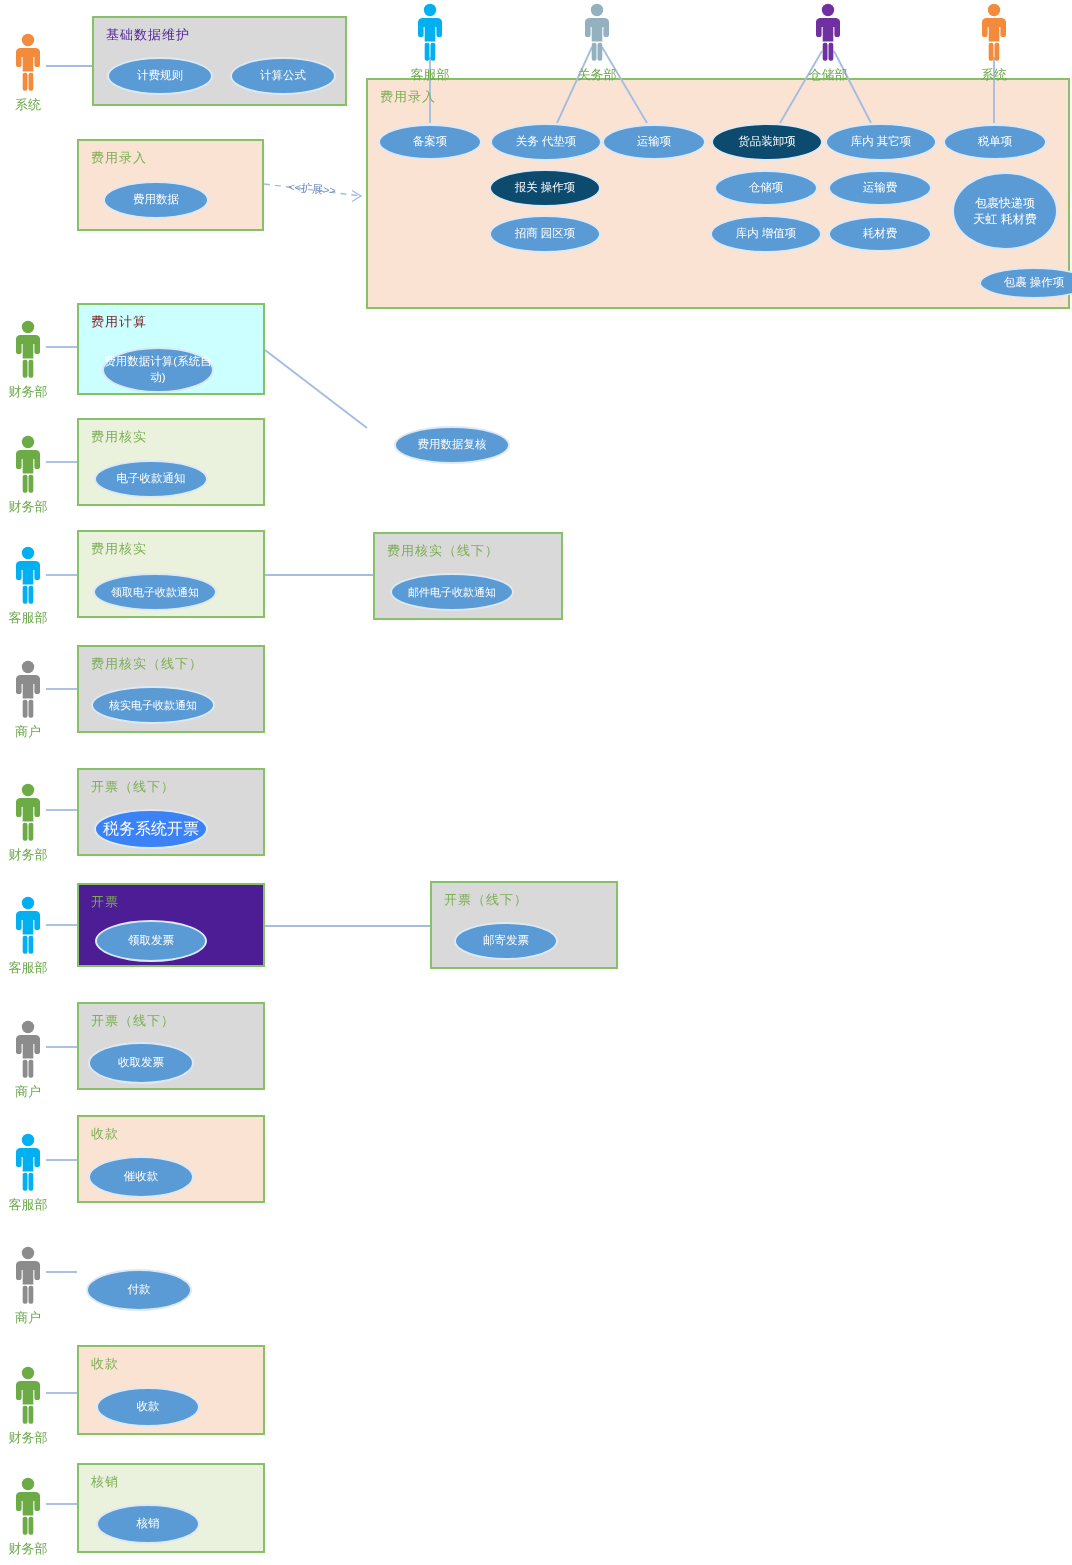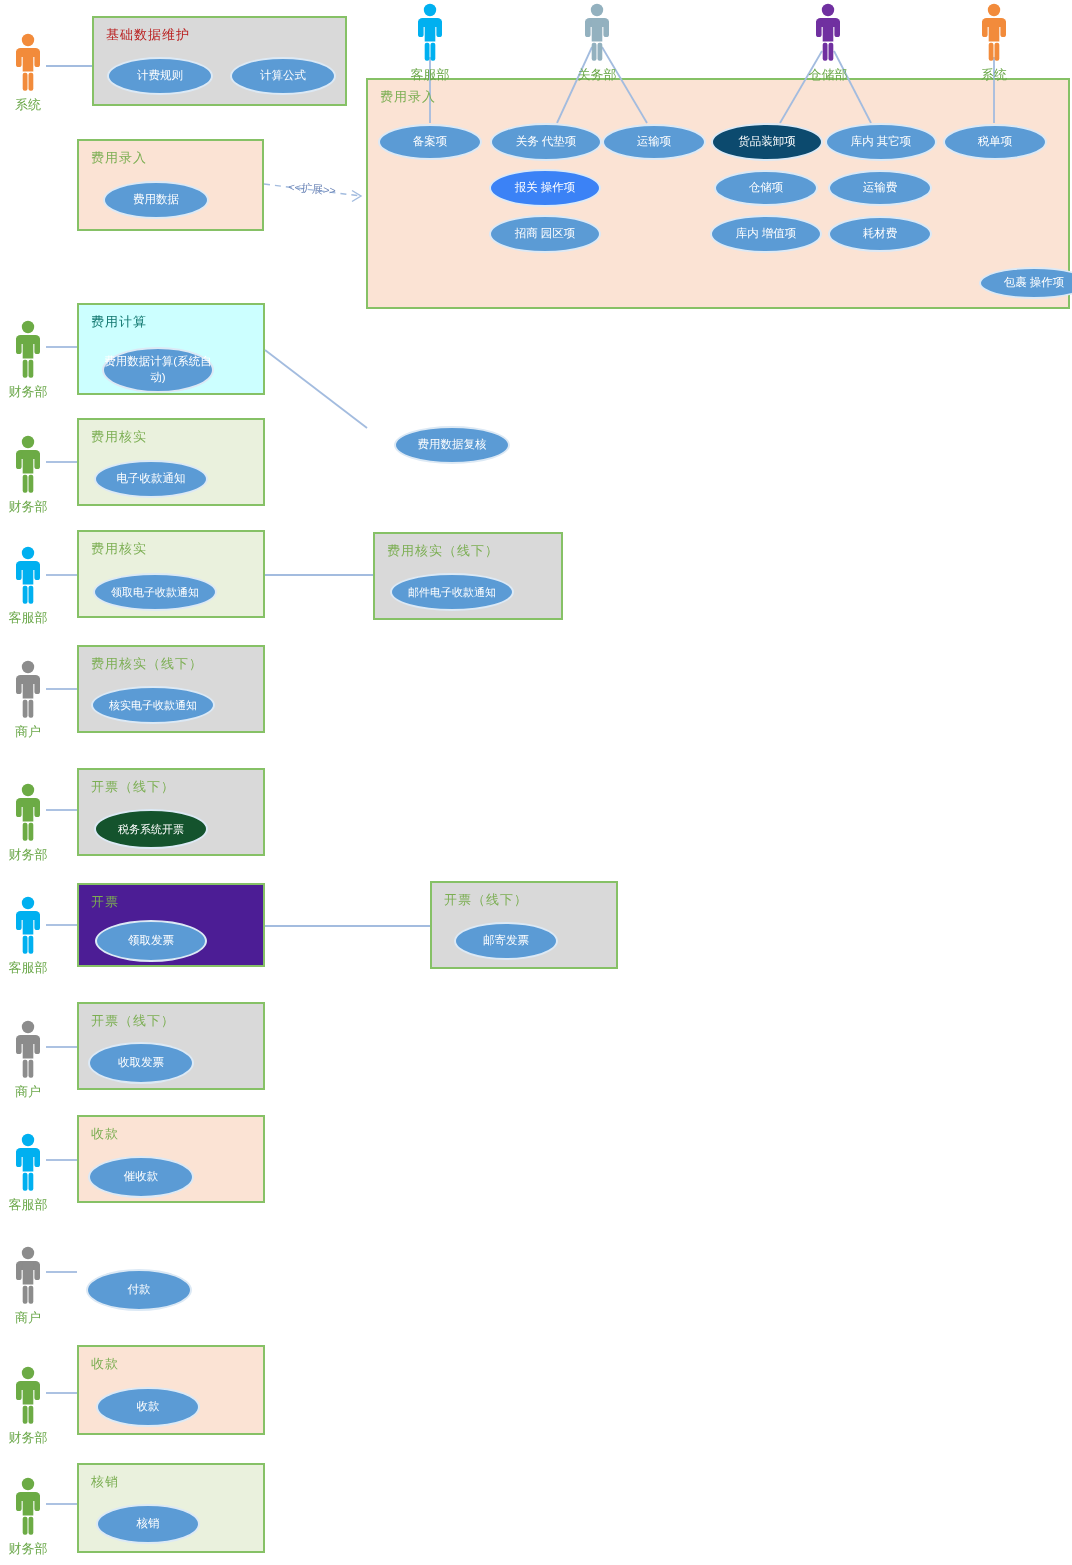--- a/index.html
+++ b/index.html
@@ -53,46 +53,48 @@
       <line x1="46" y1="925" x2="77" y2="925" stroke="#a3bcdf" stroke-width="1.8"></line>
       <line x1="265" y1="926" x2="430" y2="926" stroke="#a3bcdf" stroke-width="1.8"></line>
       <line x1="46" y1="1047" x2="77" y2="1047" stroke="#a3bcdf" stroke-width="1.8"></line>
       <line x1="46" y1="1160" x2="77" y2="1160" stroke="#a3bcdf" stroke-width="1.8"></line>
       <line x1="46" y1="1272" x2="77" y2="1272" stroke="#a3bcdf" stroke-width="1.8"></line>
       <line x1="46" y1="1393" x2="77" y2="1393" stroke="#a3bcdf" stroke-width="1.8"></line>
       <line x1="46" y1="1504" x2="77" y2="1504" stroke="#a3bcdf" stroke-width="1.8"></line>
     </svg>
   <span class="extend-label" id="extend-label" style="left: 312px; top: 189px; color: rgb(110, 135, 184);">&lt;&lt;扩展&gt;&gt;</span>
 <div class="box" style="left: 92px; top: 16px; width: 255px; height: 90px; background: rgb(217, 217, 217); border-color: rgb(134, 193, 102);">
-      <span class="box-title" style="color: #b91c1c;">基础数据维护</span>
+      <span class="box-title" style="color: #4c1d95;">基础数据维护</span>
     </div>
     <div class="ellipse" style="left: 107px; top: 57px; width: 106px; height: 38px; font-size: 11.5px; background: rgb(91, 155, 213); border-color: rgb(220, 233, 245);">计费规则</div>
     <div class="ellipse" style="left: 230px; top: 57px; width: 106px; height: 38px; font-size: 11.5px; background: rgb(91, 155, 213); border-color: rgb(220, 233, 245);">计算公式</div>
     <div class="box" style="left: 77px; top: 139px; width: 187px; height: 92px; background: rgb(251, 227, 212); border-color: rgb(134, 193, 102);">
       <span class="box-title" style="color: rgb(123, 174, 82);">费用录入</span>
     </div>
     <div class="ellipse" style="left: 103px; top: 181px; width: 106px; height: 38px; font-size: 11.5px; background: rgb(91, 155, 213); border-color: rgb(220, 233, 245);">费用数据</div>
     <div class="box" style="left: 366px; top: 78px; width: 704px; height: 231px; background: rgb(251, 227, 212); border-color: rgb(134, 193, 102);">
       <span class="box-title" style="color: rgb(123, 174, 82);">费用录入</span>
     </div>
     <div class="ellipse" style="left: 378px; top: 124px; width: 104px; height: 36px; font-size: 11.5px; background: rgb(91, 155, 213); border-color: rgb(220, 233, 245);">备案项</div>
     <div class="ellipse" style="left: 490px; top: 123px; width: 112px; height: 38px; font-size: 11.5px; background: rgb(91, 155, 213); border-color: rgb(220, 233, 245);">关务 代垫项</div>
     <div class="ellipse" style="left: 602px; top: 124px; width: 104px; height: 36px; font-size: 11.5px; background: rgb(91, 155, 213); border-color: rgb(220, 233, 245);">运输项</div>
     <div class="ellipse" style="left: 711px; top: 123px; width: 112px; height: 38px; font-size: 11.5px; background: #0c4a6e; border-color: rgb(220, 233, 245);">货品装卸项</div>
     <div class="ellipse" style="left: 825px; top: 123px; width: 112px; height: 38px; font-size: 11.5px; background: rgb(91, 155, 213); border-color: rgb(220, 233, 245);">库内 其它项</div>
     <div class="ellipse" style="left: 943px; top: 124px; width: 104px; height: 36px; font-size: 11.5px; background: rgb(91, 155, 213); border-color: rgb(220, 233, 245);">税单项</div>
-    <div class="ellipse" style="left: 489px; top: 169px; width: 112px; height: 38px; font-size: 11.5px; background: #3b82f6; border-color: rgb(220, 233, 245);">报关 操作项</div>
+    <div class="ellipse" style="left: 489px; top: 169px; width: 112px; height: 38px; font-size: 11.5px; background: #0c4a6e; border-color: rgb(220, 233, 245);">报关 操作项</div>
     <div class="ellipse" style="left: 714px; top: 170px; width: 104px; height: 36px; font-size: 11.5px; background: rgb(91, 155, 213); border-color: rgb(220, 233, 245);">仓储项</div>
     <div class="ellipse" style="left: 828px; top: 170px; width: 104px; height: 36px; font-size: 11.5px; background: rgb(91, 155, 213); border-color: rgb(220, 233, 245);">运输费</div>
     <div class="ellipse" style="left: 489px; top: 215px; width: 112px; height: 38px; font-size: 11.5px; background: rgb(91, 155, 213); border-color: rgb(220, 233, 245);">招商 园区项</div>
     <div class="ellipse" style="left: 710px; top: 215px; width: 112px; height: 38px; font-size: 11.5px; background: rgb(91, 155, 213); border-color: rgb(220, 233, 245);">库内 增值项</div>
     <div class="ellipse" style="left: 828px; top: 216px; width: 104px; height: 36px; font-size: 11.5px; background: rgb(91, 155, 213); border-color: rgb(220, 233, 245);">耗材费</div>
+    <div class="ellipse" style="left: 952px; top: 172px; width: 106px; height: 78px; font-size: 12px; background: rgb(91, 155, 213); border-color: rgb(220, 233, 245);">包裹快递项
+天虹 耗材费</div>
     <div class="ellipse" style="left: 979px; top: 267px; width: 110px; height: 32px; font-size: 11.5px; background: rgb(91, 155, 213); border-color: rgb(220, 233, 245);">包裹 操作项</div>
     <div class="box" style="left: 77px; top: 303px; width: 188px; height: 92px; background: rgb(204, 255, 255); border-color: rgb(134, 193, 102);">
-      <span class="box-title" style="color: #0f766e;">费用计算</span>
+      <span class="box-title" style="color: #7f1d1d;">费用计算</span>
     </div>
     <div class="ellipse" style="left: 102px; top: 347px; width: 112px; height: 46px; font-size: 11.5px; background: rgb(91, 155, 213); border-color: rgb(220, 233, 245);">费用数据计算(系统自动)</div>
     <div class="ellipse" style="left: 394px; top: 426px; width: 116px; height: 38px; font-size: 11.5px; background: rgb(91, 155, 213); border-color: rgb(220, 233, 245);">费用数据复核</div>
     <div class="box" style="left: 77px; top: 418px; width: 188px; height: 88px; background: rgb(234, 241, 221); border-color: rgb(134, 193, 102);">
       <span class="box-title" style="color: rgb(123, 174, 82);">费用核实</span>
     </div>
     <div class="ellipse" style="left: 94px; top: 460px; width: 114px; height: 38px; font-size: 11.5px; background: rgb(91, 155, 213); border-color: rgb(220, 233, 245); font-family: Liberation Serif, serif;">电子收款通知</div>
     <div class="box" style="left: 77px; top: 530px; width: 188px; height: 88px; background: rgb(234, 241, 221); border-color: rgb(134, 193, 102);">
       <span class="box-title" style="color: rgb(123, 174, 82);">费用核实</span>
     </div>
@@ -101,21 +103,21 @@
       <span class="box-title" style="color: rgb(123, 174, 82);">费用核实（线下）</span>
     </div>
     <div class="ellipse" style="left: 390px; top: 573px; width: 124px; height: 38px; font-size: 11px; background: rgb(91, 155, 213); border-color: rgb(220, 233, 245);">邮件电子收款通知</div>
     <div class="box" style="left: 77px; top: 645px; width: 188px; height: 88px; background: rgb(217, 217, 217); border-color: rgb(134, 193, 102);">
       <span class="box-title" style="color: rgb(123, 174, 82);">费用核实（线下）</span>
     </div>
     <div class="ellipse" style="left: 91px; top: 686px; width: 124px; height: 38px; font-size: 11px; background: rgb(91, 155, 213); border-color: rgb(220, 233, 245);">核实电子收款通知</div>
     <div class="box" style="left: 77px; top: 768px; width: 188px; height: 88px; background: rgb(217, 217, 217); border-color: rgb(134, 193, 102);">
       <span class="box-title" style="color: rgb(123, 174, 82);">开票（线下）</span>
     </div>
-    <div class="ellipse" style="left: 94px; top: 809px; width: 114px; height: 40px; font-size: 11px; background: #14532d; border-color: rgb(220, 233, 245);">税务系统开票</div>
+    <div class="ellipse" style="left: 94px; top: 809px; width: 114px; height: 40px; font-size: 16px; background: #3b82f6; border-color: rgb(220, 233, 245);">税务系统开票</div>
     <div class="box" style="left: 77px; top: 883px; width: 188px; height: 84px; background: #4c1d95; border-color: rgb(134, 193, 102);">
       <span class="box-title" style="color: rgb(123, 174, 82);">开票</span>
     </div>
     <div class="ellipse" style="left: 95px; top: 920px; width: 112px; height: 42px; font-size: 11.5px; background: rgb(91, 155, 213); border-color: rgb(220, 233, 245);">领取发票</div>
     <div class="box" style="left: 430px; top: 881px; width: 188px; height: 88px; background: rgb(217, 217, 217); border-color: rgb(134, 193, 102);">
       <span class="box-title" style="color: rgb(123, 174, 82);">开票（线下）</span>
     </div>
     <div class="ellipse" style="left: 454px; top: 922px; width: 104px; height: 38px; font-size: 11.5px; background: rgb(91, 155, 213); border-color: rgb(220, 233, 245);">邮寄发票</div>
     <div class="box" style="left: 77px; top: 1002px; width: 188px; height: 88px; background: rgb(217, 217, 217); border-color: rgb(134, 193, 102);">
       <span class="box-title" style="color: rgb(123, 174, 82);">开票（线下）</span>

